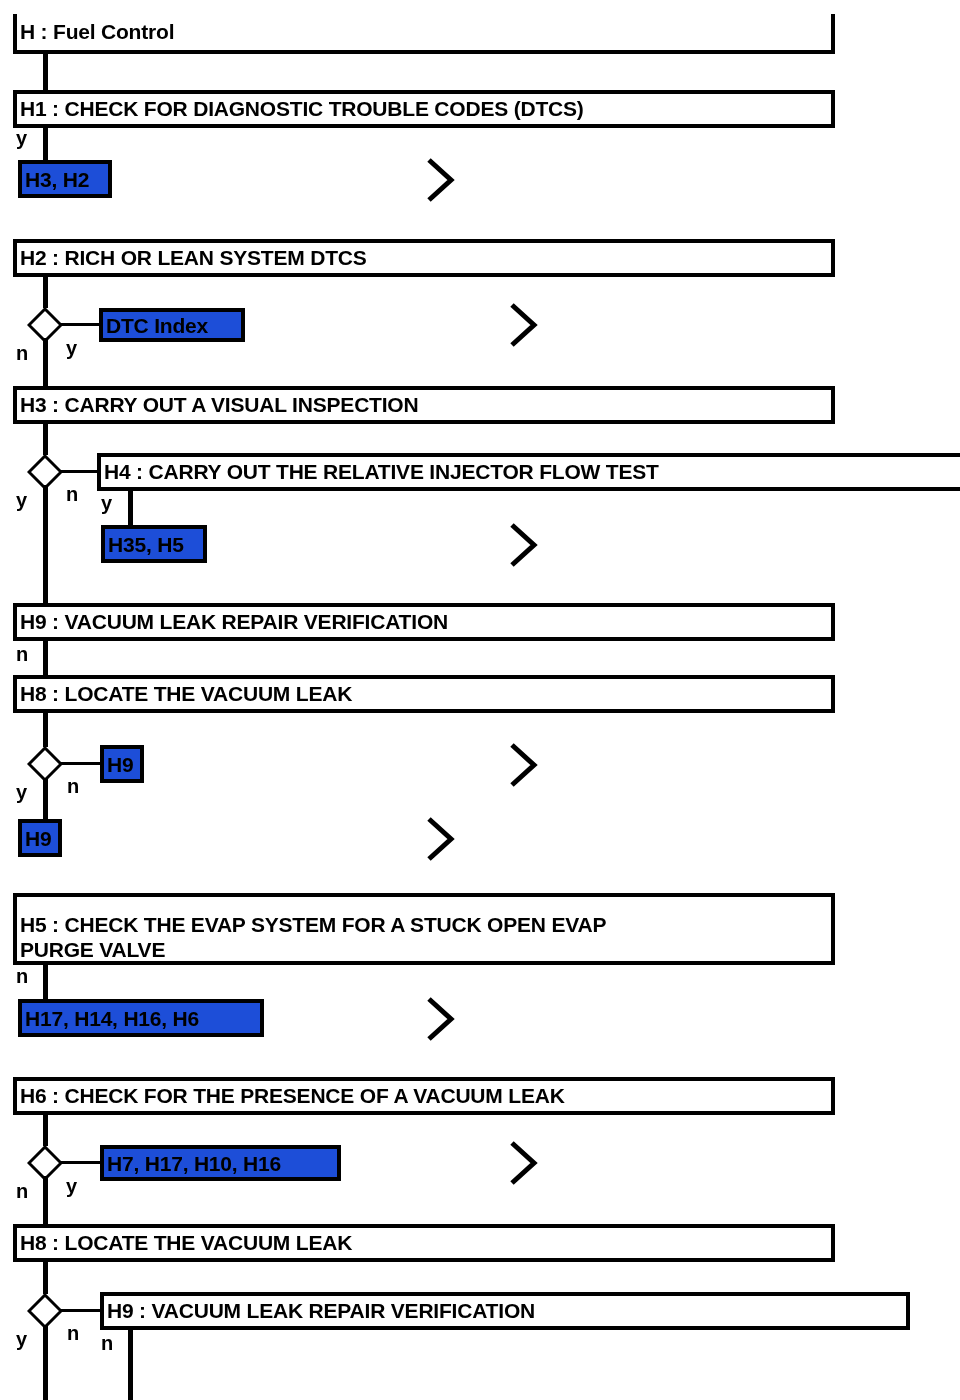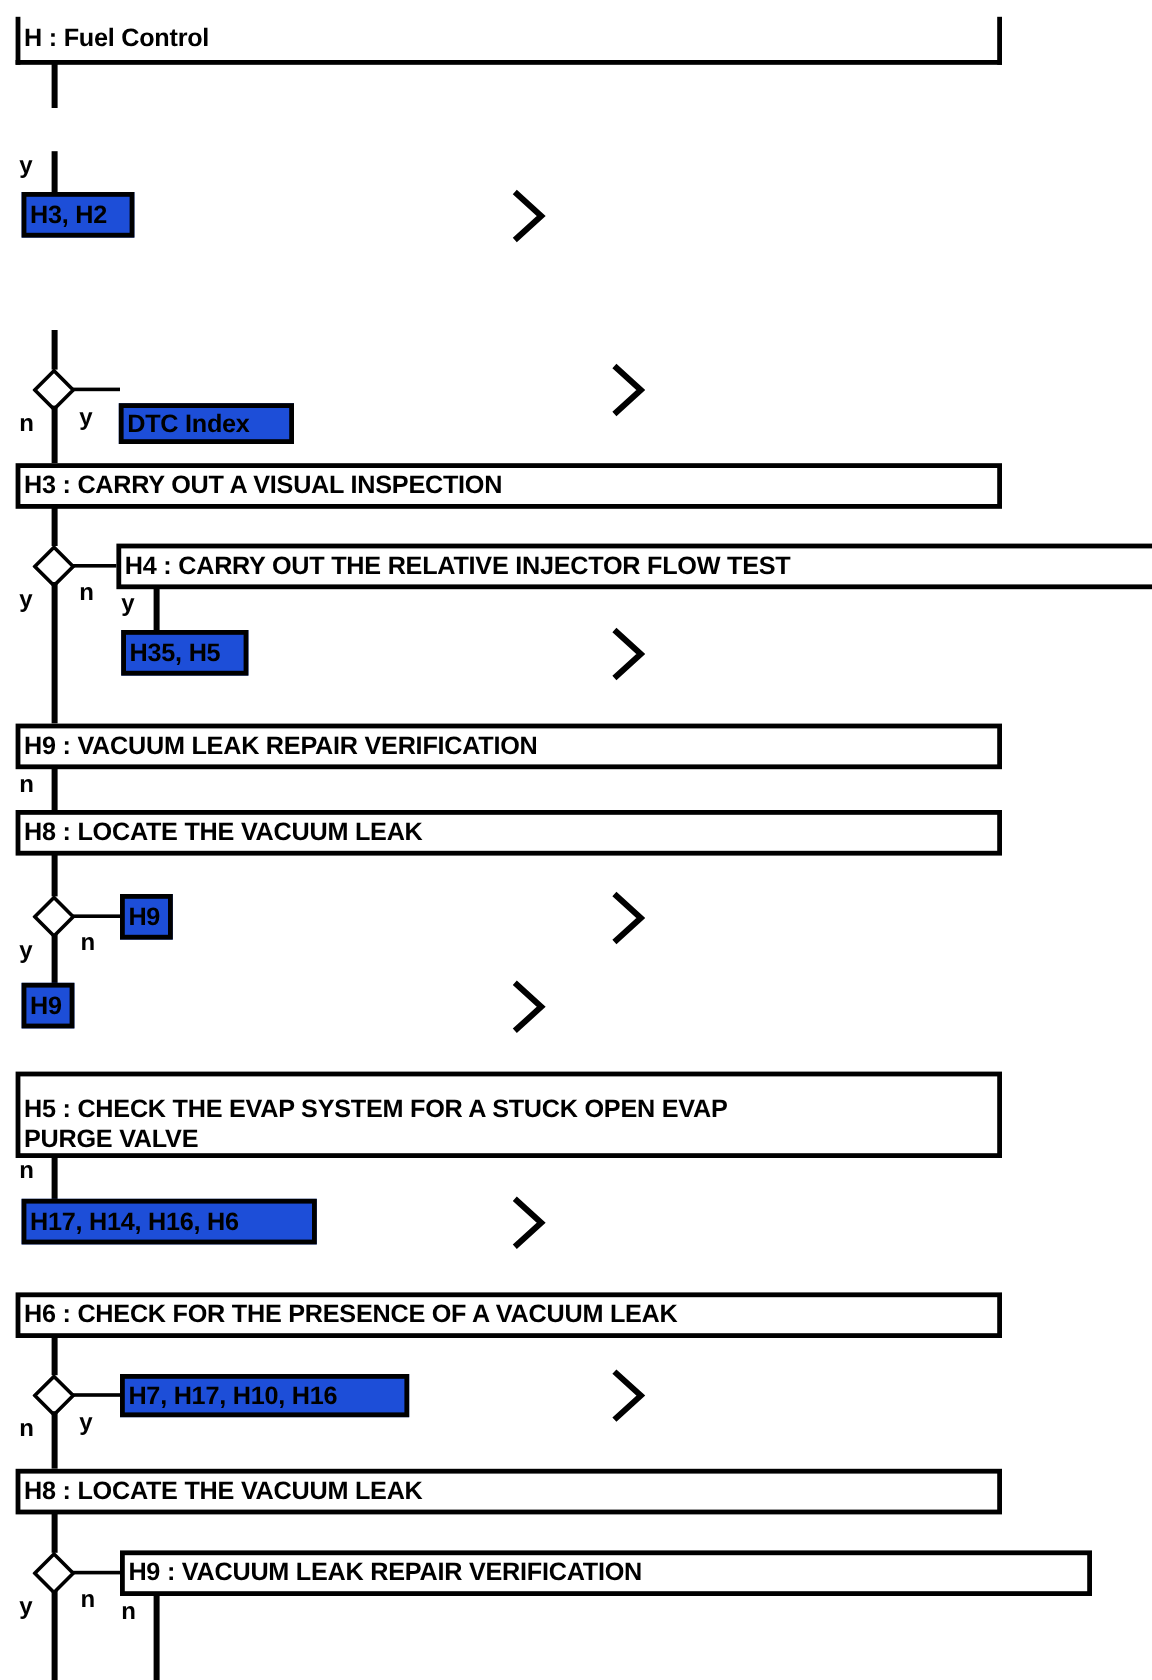--- a/index.html
+++ b/index.html
@@ -106,43 +106,49 @@
 <body>
 
 <div id="page">
 
   <div class="step-box open-top" style="left:13px; top:14px; width:822px; height:40px;">
     <span class="step-label">H : Fuel Control</span>
   </div>
 
   <div class="vline" style="left:43px; top:52px; height:38px;"></div>
 
+  <div class="step-box" style="left:13px; top:90px; width:822px; height:38px;">
+    <span class="step-label">H1 : CHECK FOR DIAGNOSTIC TROUBLE CODES (DTCS)</span>
+  </div>
 
   <div class="vline" style="left:43px; top:126px; height:36px;"></div>
   <div class="branch-label" style="left:16px; top:128px;">y</div>
   <div class="ref-box" style="left:18px; top:160px; width:94px; height:38px;">
     <span class="ref-label">H3, H2</span>
   </div>
   <div class="chevron" style="left:425px; top:157px;">
     <svg width="30" height="46" viewBox="0 0 30 46">
       <polyline points="4,3 26,23 4,43" fill="none" stroke="#000000" stroke-width="5"></polyline>
     </svg>
   </div>
 
+  <div class="step-box" style="left:13px; top:239px; width:822px; height:38px;">
+    <span class="step-label">H2 : RICH OR LEAN SYSTEM DTCS</span>
+  </div>
 
   <div class="vline" style="left:43px; top:275px; height:33px;"></div>
   <div class="diamond" style="left:27px; top:307px;">
     <svg width="36" height="36" viewBox="0 0 36 36">
       <polygon points="18,2 34,18 18,34 2,18" fill="#ffffff" stroke="#000000" stroke-width="3"></polygon>
     </svg>
   </div>
   <div class="hline thin" style="left:60px; top:323px; width:40px;"></div>
   <div class="branch-label" style="left:66px; top:338px;">y</div>
   <div class="branch-label" style="left:16px; top:343px;">n</div>
-  <div class="ref-box" style="left:99px; top:308px; width:146px; height:34px;margin-top:28px;">
+  <div class="ref-box" style="left:99px; top:308px; width:146px; height:34px;">
     <span class="ref-label">DTC Index</span>
   </div>
   <div class="chevron" style="left:508px; top:302px;">
     <svg width="30" height="46" viewBox="0 0 30 46">
       <polyline points="4,3 26,23 4,43" fill="none" stroke="#000000" stroke-width="5"></polyline>
     </svg>
   </div>
 
   <div class="vline" style="left:43px; top:338px; height:48px;"></div>
 

